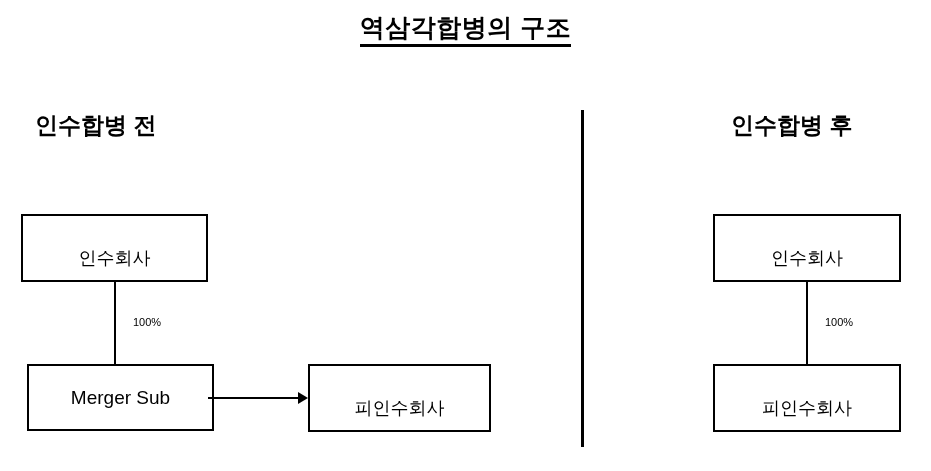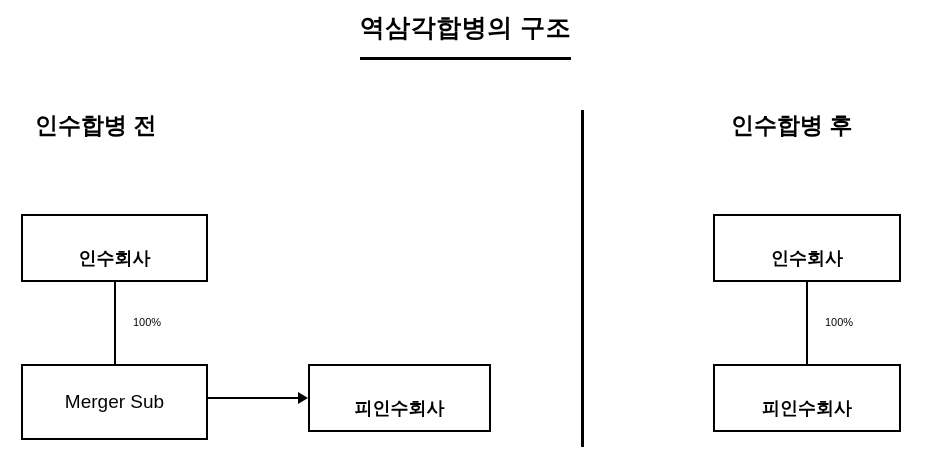--- a/index.html
+++ b/index.html
@@ -26,21 +26,21 @@
     top: 12px;
     width: 931px;
     text-align: center;
     font-size: 25px;
     font-weight: bold;
     letter-spacing: 0.5px;
     line-height: 30px;
   }
   .diagram-title span {
     border-bottom: 3px solid #000000;
-    padding-bottom: 16px;
+    padding-bottom: 3px;
   }
 
   
   .section-heading {
     position: absolute;
     font-size: 23px;
     font-weight: bold;
     line-height: 30px;
     white-space: nowrap;
   }
@@ -66,26 +66,26 @@
     display: flex;
     align-items: center;
     justify-content: center;
     text-align: center;
   }
   .entity-box .entity-label {
     font-size: 18px;
     line-height: 22px;
     white-space: nowrap;
   }
-  .entity-label.ko   { font-weight: bold; margin-top: 20px; }
+  .entity-label.ko   { font-weight: normal; margin-top: 20px; }
   .entity-label.latin{ font-weight: normal; font-size: 19px; }
 
   
   #box-acquirer-before { left: 21px;  top: 214px; width: 187px; height: 68px; }
-  #box-merger-sub      { left: 21px;  top: 364px; width: 187px; height: 76px; }
+  #box-merger-sub      { left: 27px;  top: 364px; width: 187px; height: 67px; }
   #box-target-before   { left: 308px; top: 364px; width: 183px; height: 68px; }
 
   
   #box-acquirer-after  { left: 713px; top: 214px; width: 188px; height: 68px; }
   #box-target-after    { left: 713px; top: 364px; width: 188px; height: 68px; }
 
   
   .vline {
     position: absolute;
     width: 2px;

